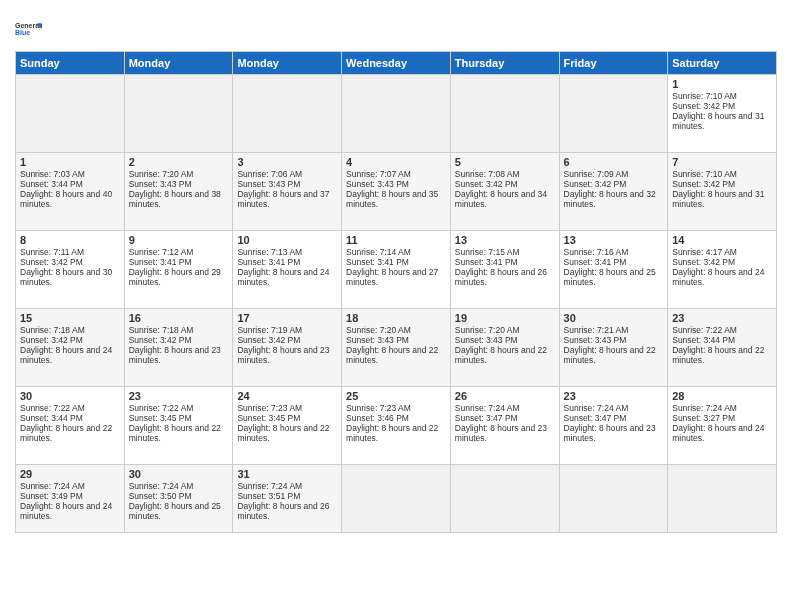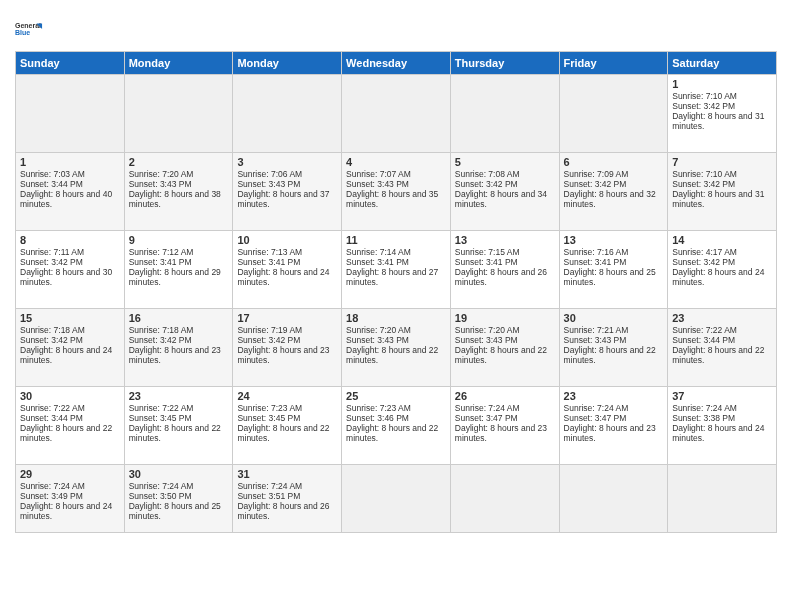--- a/index.html
+++ b/index.html
@@ -149,21 +149,21 @@
           <td><span class="day-num">30</span><span>Sunrise: 7:21 AM</span><br><span>Sunset: 3:43 PM</span><br><span>Daylight: 8 hours and 22 minutes.</span></td>
           <td><span class="day-num">23</span><span>Sunrise: 7:22 AM</span><br><span>Sunset: 3:44 PM</span><br><span>Daylight: 8 hours and 22 minutes.</span></td>
         </tr>
         <tr>
           <td><span class="day-num">30</span><span>Sunrise: 7:22 AM</span><br><span>Sunset: 3:44 PM</span><br><span>Daylight: 8 hours and 22 minutes.</span></td>
           <td><span class="day-num">23</span><span>Sunrise: 7:22 AM</span><br><span>Sunset: 3:45 PM</span><br><span>Daylight: 8 hours and 22 minutes.</span></td>
           <td><span class="day-num">24</span><span>Sunrise: 7:23 AM</span><br><span>Sunset: 3:45 PM</span><br><span>Daylight: 8 hours and 22 minutes.</span></td>
           <td><span class="day-num">25</span><span>Sunrise: 7:23 AM</span><br><span>Sunset: 3:46 PM</span><br><span>Daylight: 8 hours and 22 minutes.</span></td>
           <td><span class="day-num">26</span><span>Sunrise: 7:24 AM</span><br><span>Sunset: 3:47 PM</span><br><span>Daylight: 8 hours and 23 minutes.</span></td>
           <td><span class="day-num">23</span><span>Sunrise: 7:24 AM</span><br><span>Sunset: 3:47 PM</span><br><span>Daylight: 8 hours and 23 minutes.</span></td>
-          <td><span class="day-num">37</span><span>Sunrise: 7:24 AM</span><br><span>Sunset: 3:38 PM</span><br><span>Daylight: 8 hours and 24 minutes.</span></td>
+          <td><span class="day-num">28</span><span>Sunrise: 7:24 AM</span><br><span>Sunset: 3:27 PM</span><br><span>Daylight: 8 hours and 24 minutes.</span></td>
         </tr>
         <tr class="last-row">
           <td><span class="day-num">29</span><span>Sunrise: 7:24 AM</span><br><span>Sunset: 3:49 PM</span><br><span>Daylight: 8 hours and 24 minutes.</span></td>
           <td><span class="day-num">30</span><span>Sunrise: 7:24 AM</span><br><span>Sunset: 3:50 PM</span><br><span>Daylight: 8 hours and 25 minutes.</span></td>
           <td><span class="day-num">31</span><span>Sunrise: 7:24 AM</span><br><span>Sunset: 3:51 PM</span><br><span>Daylight: 8 hours and 26 minutes.</span></td>
           <td class="empty-cell"></td>
           <td class="empty-cell"></td>
           <td class="empty-cell"></td>
           <td class="empty-cell"></td>
         </tr>

